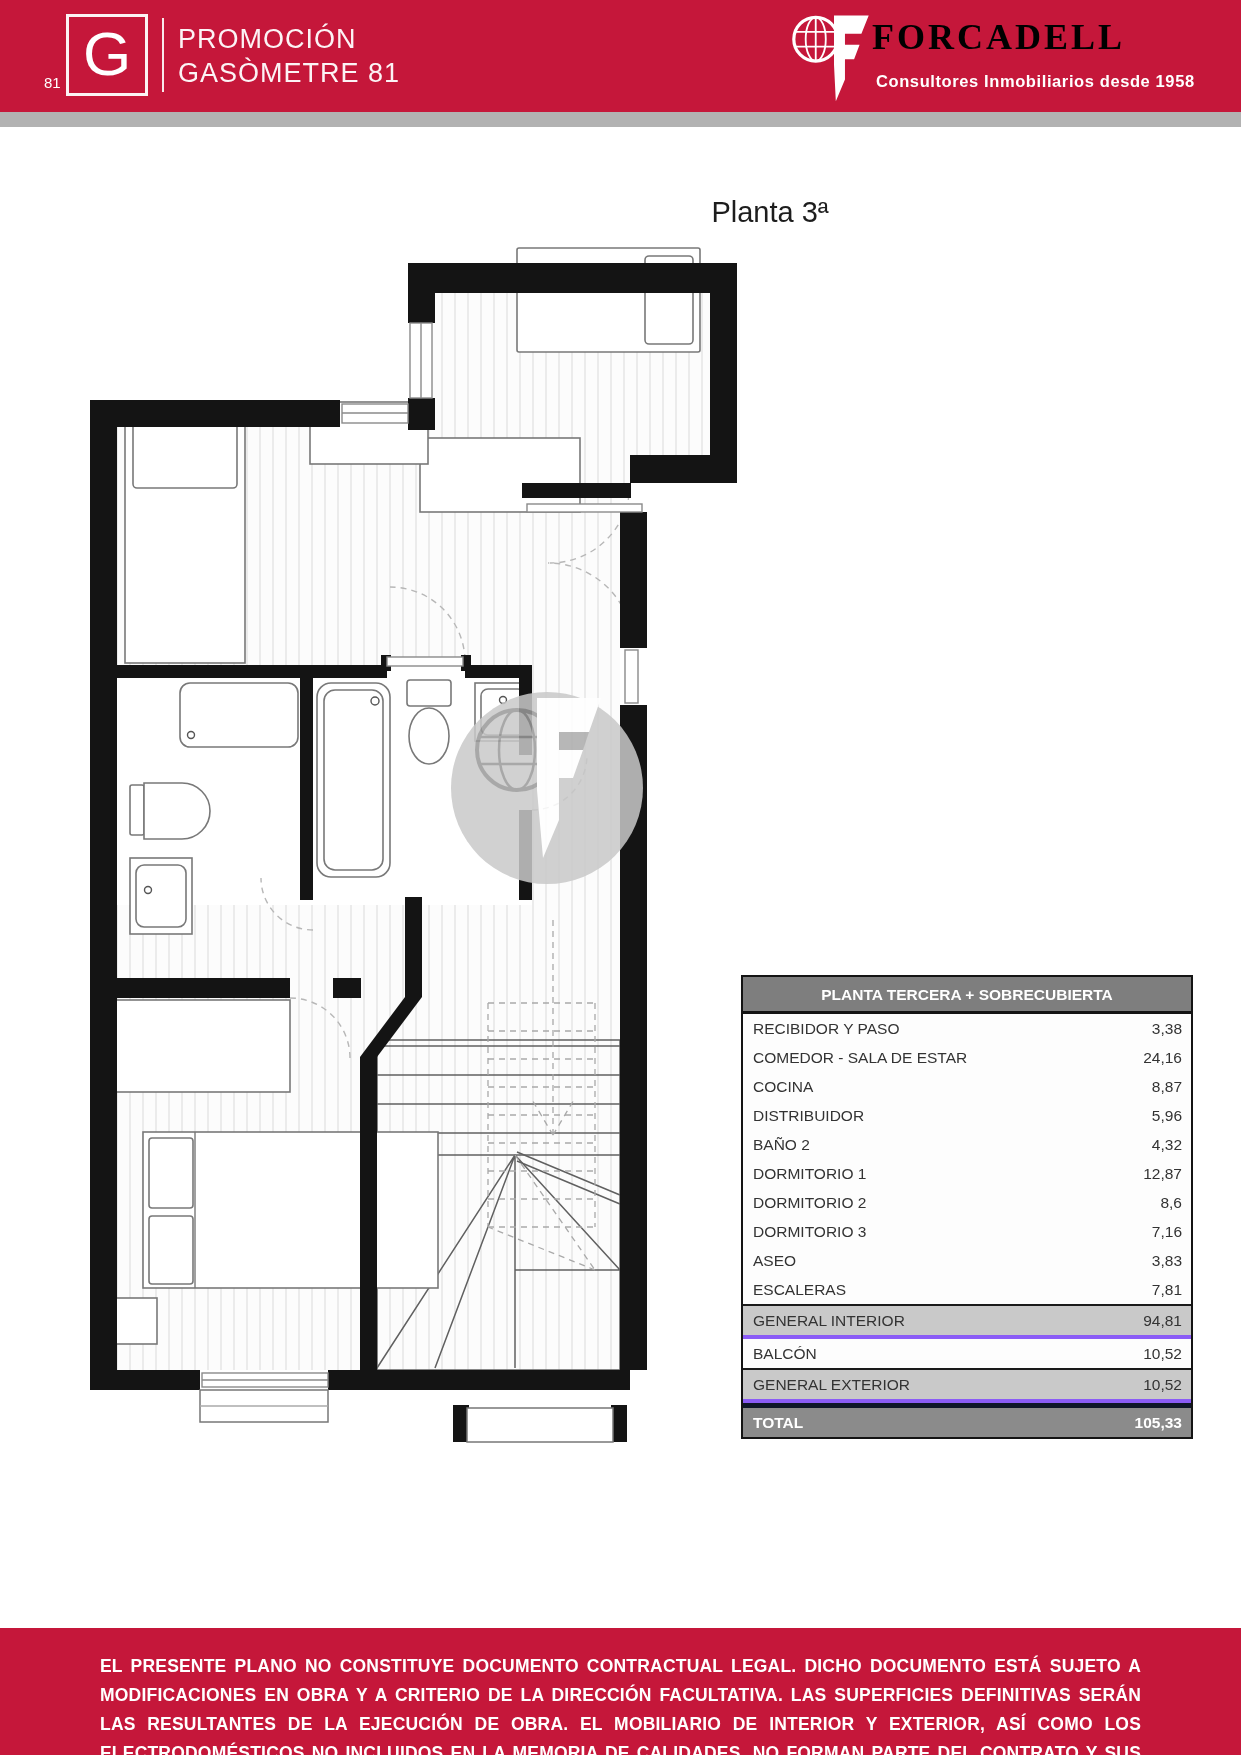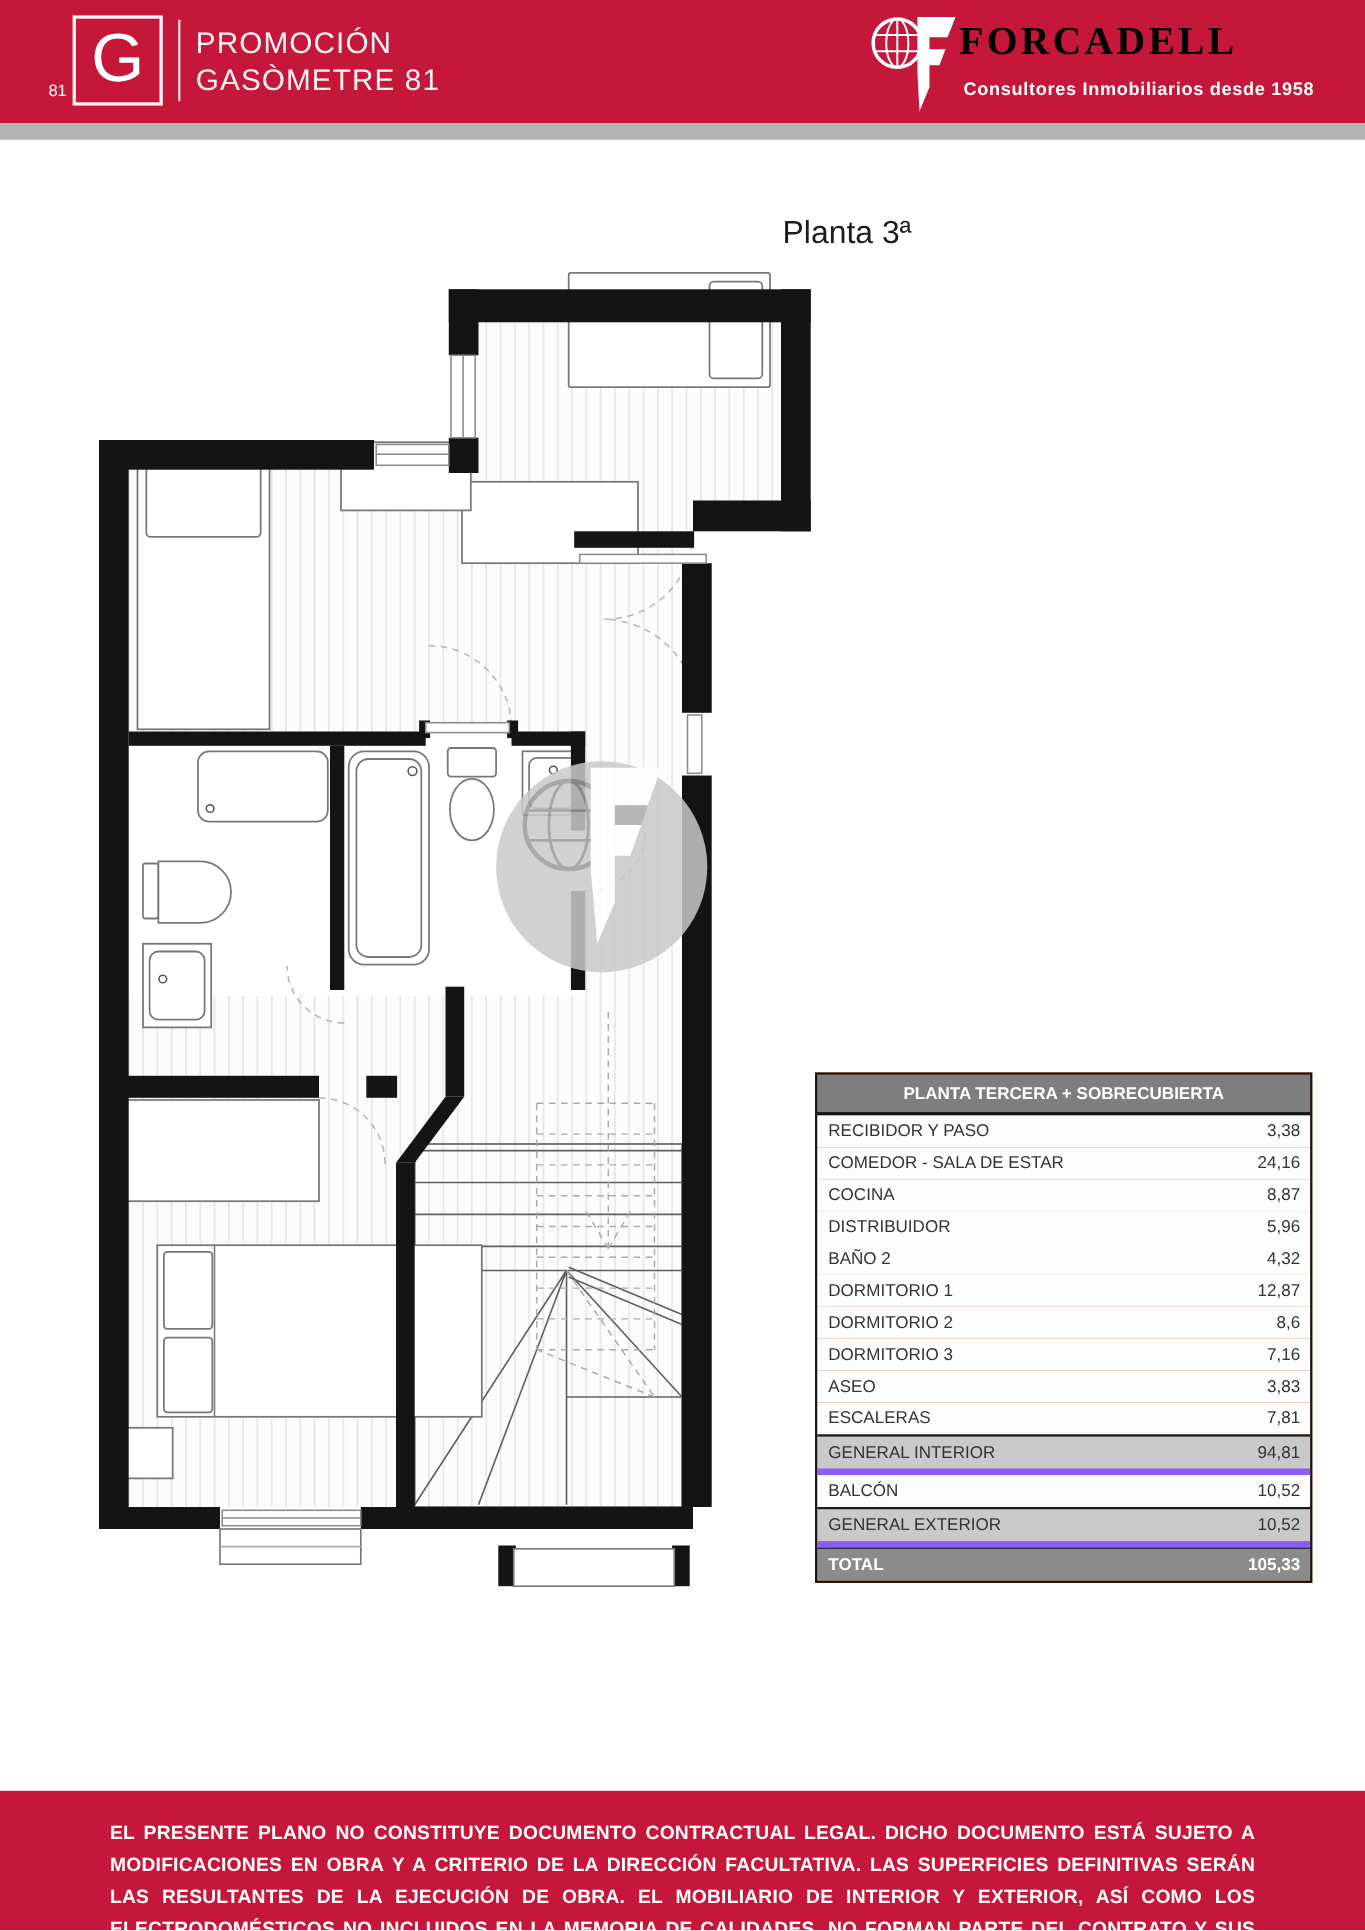--- a/index.html
+++ b/index.html
@@ -27,30 +27,30 @@
 
   
   .plan-title{position:absolute;left:640px;top:196px;width:260px;text-align:center;
               font-size:29px;color:#1d1d1d;}
 
   
   .plan{position:absolute;left:85px;top:230px;}
 
   
   .areas-table{position:absolute;left:741px;top:975px;width:452px;
-               border:2px solid #141414;background:#c2410c;box-sizing:border-box;
+               border:2px solid #141414;background:#bef264;box-sizing:border-box;
                font-size:15.5px;color:#333;}
   .t-head{background:#7e7e7e;color:#fff;text-align:center;font-weight:bold;
           padding:6px 4px 5px;line-height:23px;border-bottom:3px solid #141414;}
   .t-row{display:flex;justify-content:space-between;align-items:center;
          height:29px;padding:0 9px 0 10px;background:#fdfdfd;}
   .t-label{white-space:nowrap;}
   .t-value{white-space:nowrap;}
-  .row-subtotal{background:#c9c9c9;border-top:2px solid #1a1a1a;border-bottom:6px solid #8b5cf6;}
-  .row-total{background:#8b8b8b;color:#fff;font-weight:bold;border-top:1px solid #0f172a;}
+  .row-subtotal{background:#c9c9c9;border-top:2px solid #1a1a1a;border-bottom:4px solid #8b5cf6;}
+  .row-total{background:#8b8b8b;color:#fff;font-weight:bold;border-top:5px solid #0f172a;}
 
   
   .footer{position:absolute;left:0;top:1628px;width:1241px;height:127px;background:#c5173a;}
   .footer .disclaimer{margin:24px 100px 0 100px;color:#fff;font-size:17.5px;font-weight:bold;
           line-height:29px;text-align:justify;letter-spacing:.2px;}
 </style>
 </head>
 <body>
 
 <div class="page">

